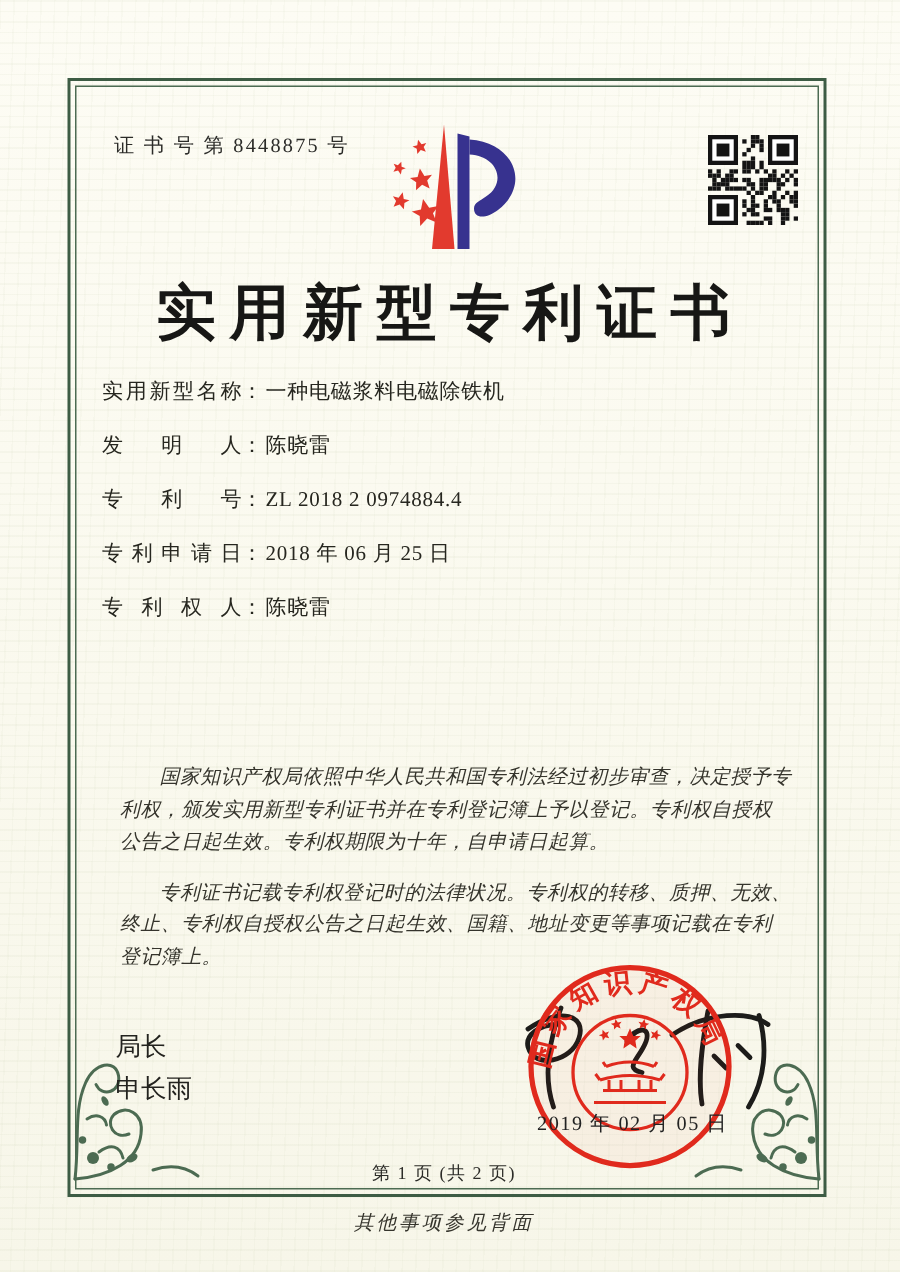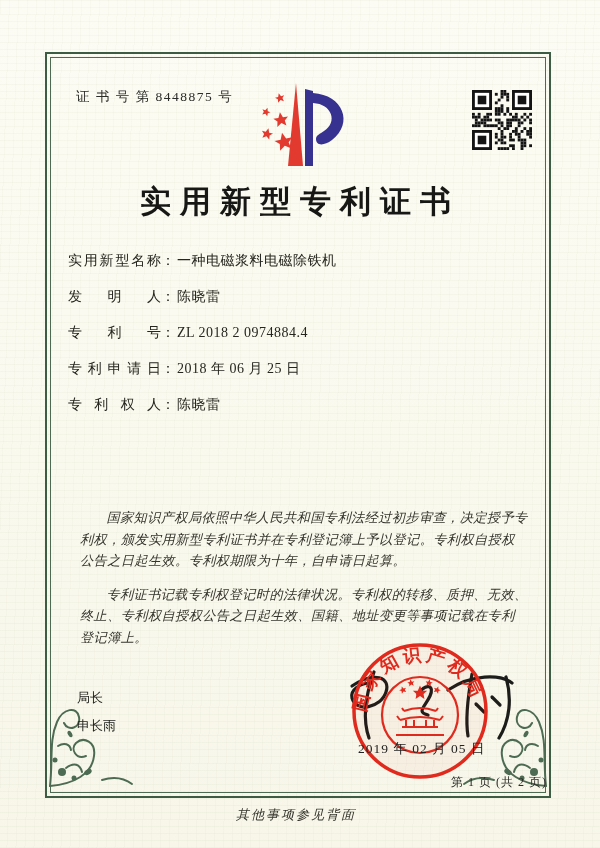--- a/index.html
+++ b/index.html
@@ -12,36 +12,36 @@
       linear-gradient(180deg,#fdfcf4 0%,#faf9ee 55%,#f7f6e9 100%);
   }
   .border-outer{position:absolute;left:45px;top:52px;width:502px;height:742px;
     border:2px solid #3d5c44;}
   .border-inner{position:absolute;left:3px;top:3px;right:3px;bottom:3px;
     border:1px solid #4c6b52;}
   .cert-no{position:absolute;left:76px;top:88px;font-size:13.5px;color:#2b2b28;letter-spacing:1.5px;}
   .logo{position:absolute;left:244px;top:80px;width:112px;height:102px;}
   .qr{position:absolute;left:472px;top:90px;width:60px;height:60px;}
   .title{position:absolute;left:0;top:181px;width:600px;text-align:center;
-    font-size:31px;font-weight:bold;color:#171715;letter-spacing:9px;}
+    font-size:40px;font-weight:bold;color:#171715;letter-spacing:9px;}
   .frow{position:absolute;left:68px;width:478px;font-size:14px;color:#26261f;white-space:nowrap;}
   .flabel{display:inline-block;width:93px;text-align:justify;text-align-last:justify;vertical-align:top;}
   .colon{display:inline-block;margin-right:2px;}
   .fval{letter-spacing:.5px;}
   .grant2{position:absolute;left:300px;top:0;}
   .glabel{letter-spacing:2px;}
   .body-text{position:absolute;left:68px;top:495px;width:472px;
     font-size:13.2px;line-height:21.5px;color:#35342c;font-style:italic;}
   .body-text p{margin:12px;text-indent:2em;letter-spacing:.4px;}
-  .signer{position:absolute;left:77px;top:684px;font-size:13px;color:#23231f;line-height:28px;
+  .signer{position:absolute;left:77px;top:684px;font-size:17px;color:#23231f;line-height:28px;
     font-family:"Liberation Sans","DejaVu Sans",sans-serif;}
   .signature{position:absolute;left:322px;top:660px;width:205px;height:95px;}
   .seal{position:absolute;left:350px;top:641px;width:140px;height:140px;}
   .seal-date{position:absolute;left:358px;top:740px;font-size:13.5px;color:#222;letter-spacing:1px;z-index:5;}
-  .page-num{position:absolute;left:45px;top:774px;width:502px;text-align:right;
+  .page-num{position:absolute;left:45px;top:774px;width:502px;text-align:center;
     font-size:12px;color:#2c2c28;letter-spacing:1px;}
   .back-note{position:absolute;left:45px;top:806px;width:502px;text-align:center;
     font-size:13px;color:#35342c;font-style:italic;letter-spacing:2px;}
   .flourish{position:absolute;width:128px;height:128px;color:#4c6b52;}
   .flourish.bl{left:40px;top:668px;}
   .flourish.br{left:428px;top:668px;transform:scaleX(-1);}
 </style>
 </head>
 <body>
 

